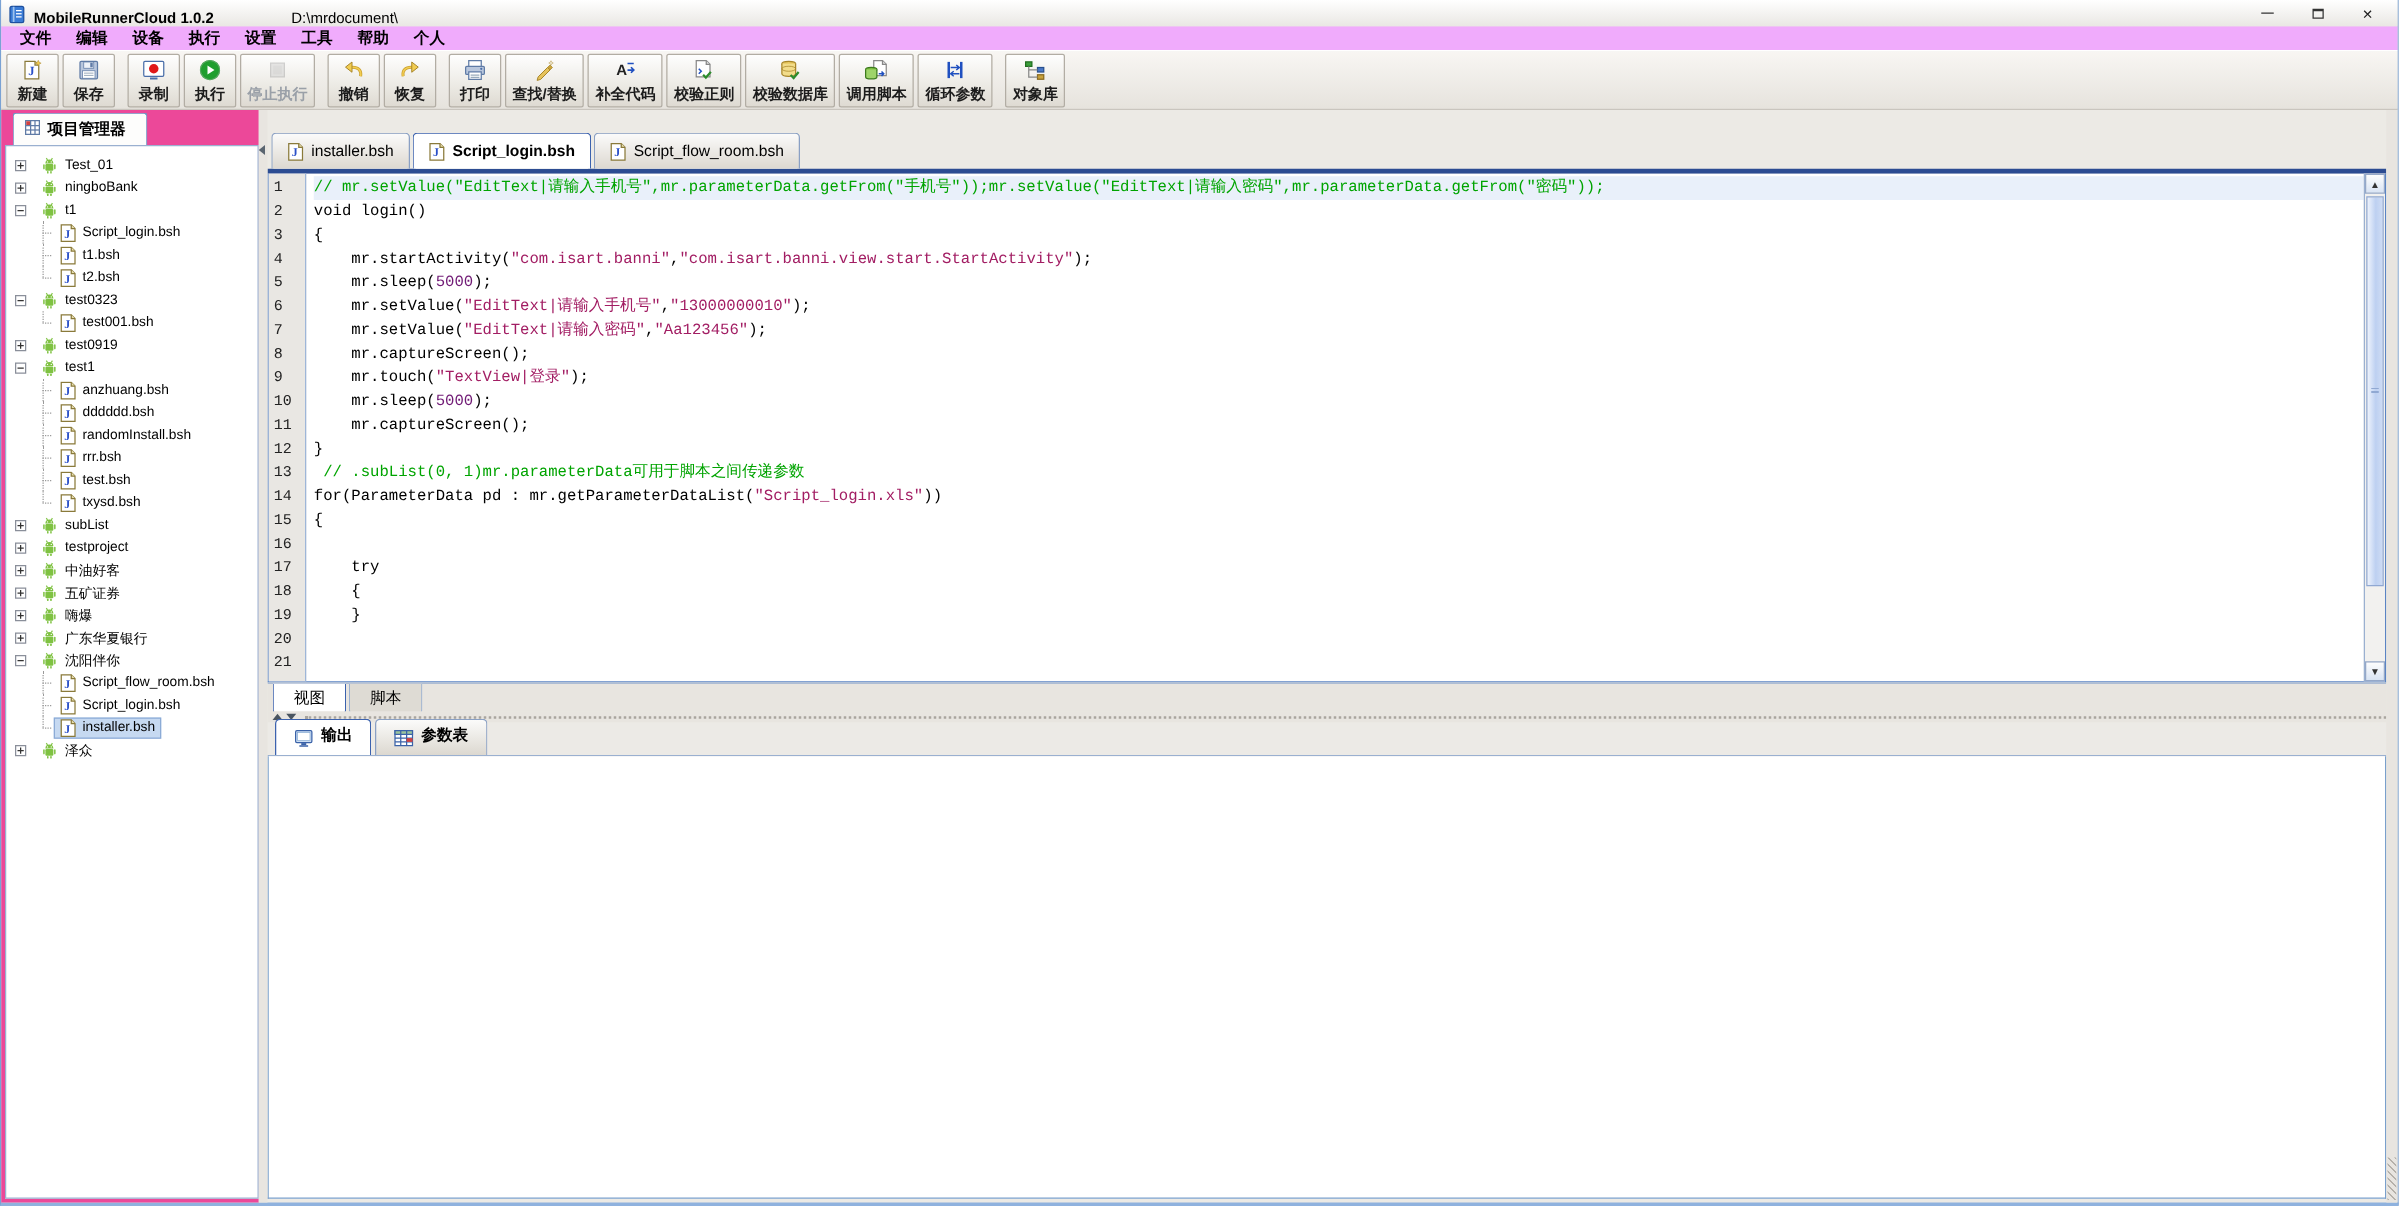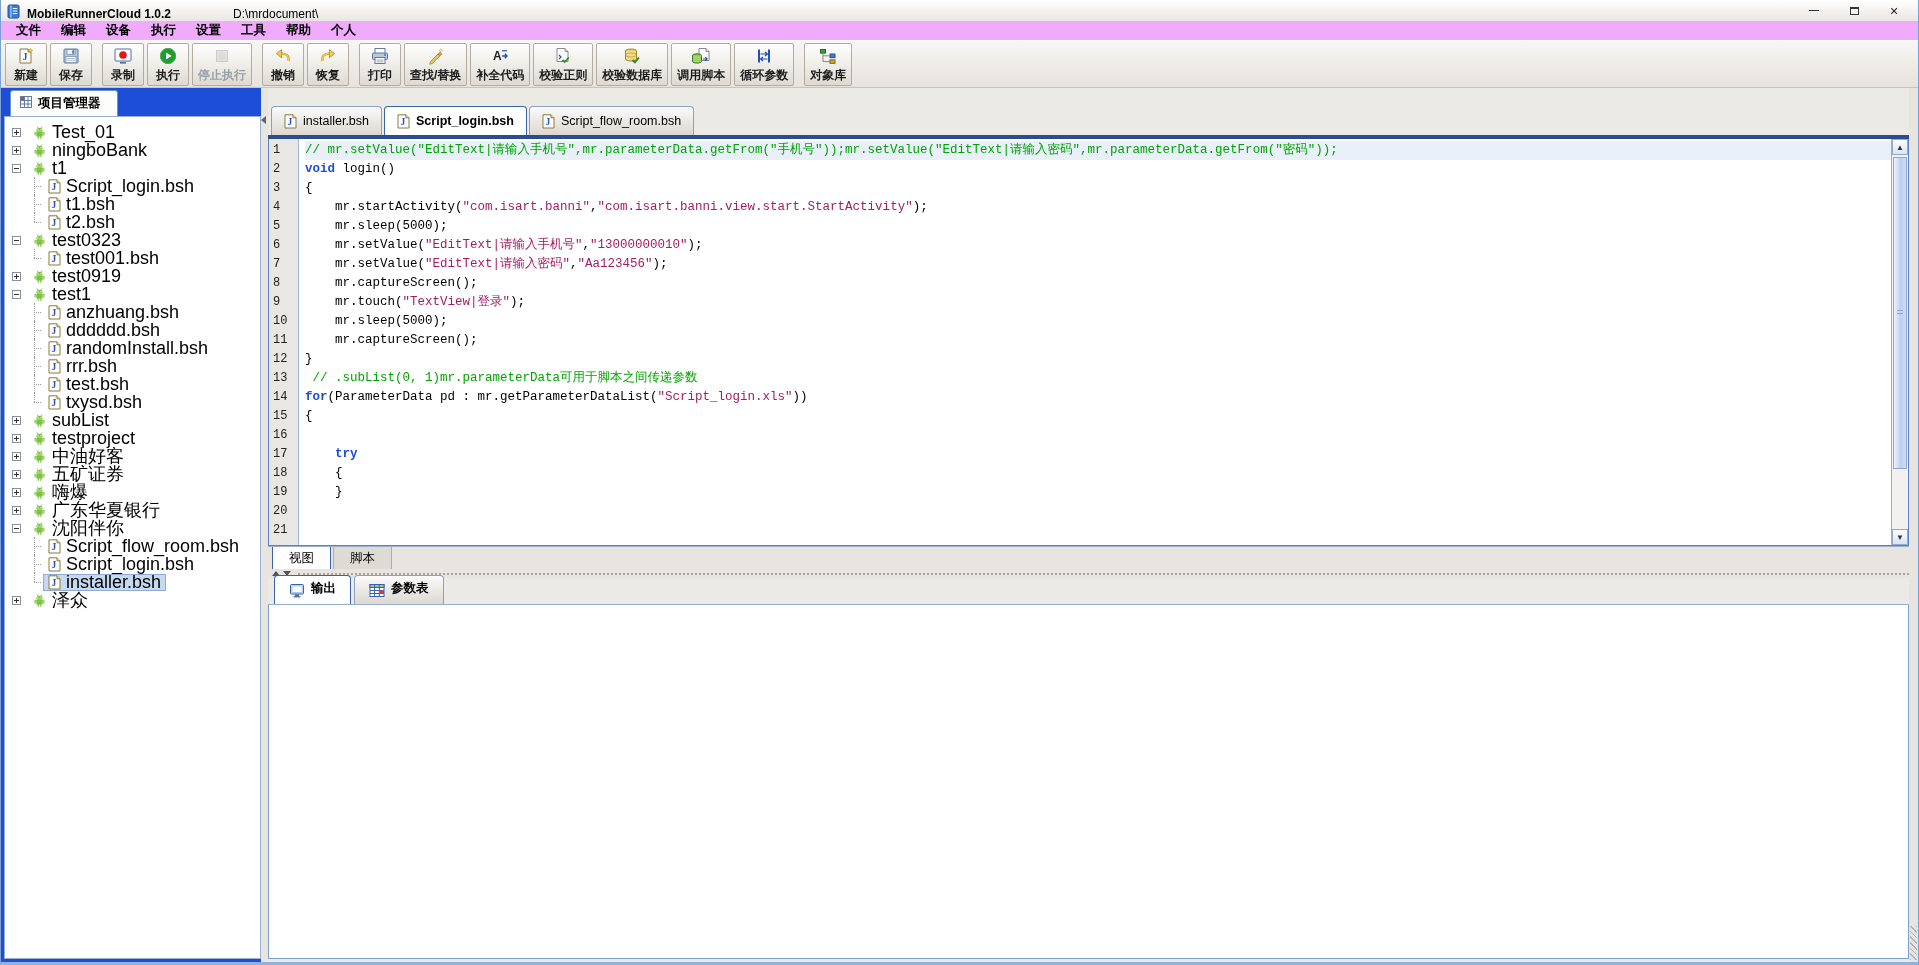--- a/index.html
+++ b/index.html
@@ -25,55 +25,55 @@
   .toolbar{height:48px;background:linear-gradient(#f8f6f3,#e6e3dd);border-top:1px solid #ffffff;border-bottom:1px solid #c9c5be;display:flex;align-items:center;padding:2px 4px;gap:10px;flex:none}
   .tb-group{display:flex;gap:3px;height:43px}
   .tb-btn{min-width:42px;display:flex;flex-direction:column;align-items:center;justify-content:center;gap:1px;border:1px solid #b2ada4;border-radius:2px;background:linear-gradient(#fefefe,#eceae4 60%,#dedad2);padding:2px 5px 1px 5px}
   .tb-btn .tb-label{font-size:12px;font-weight:bold;color:#1c1c1c;white-space:nowrap}
   .tb-btn.disabled .tb-label{color:#9aa0a8}
   .tb-btn.disabled .tb-icon{opacity:.45}
   .tb-icon{height:20px;display:flex;align-items:center;justify-content:center}
 
   
   .main{flex:1;display:flex;min-height:0}
-  .left-panel{width:260px;flex:none;display:flex;flex-direction:column;background:#1d4ed8;padding:2px 0 3px 3px}
+  .left-panel{width:206px;flex:none;display:flex;flex-direction:column;background:#ec4899;padding:2px 0 3px 3px}
   .panel-header{height:26px;display:flex;align-items:flex-end;flex:none}
   .panel-tab{display:inline-flex;align-items:center;gap:6px;background:#fdfdfc;border:1px solid #6f94c4;border-bottom:none;border-radius:3px 3px 0 0;padding:4px 16px 4px 9px;font-weight:bold;font-size:12.5px;margin-left:6px}
   .tree{flex:1;background:#fff;border:1px solid #9ab0d0;overflow:hidden;padding:6px 2px 2px 2px}
   .tree-row{height:18px;display:flex;align-items:center;white-space:nowrap}
   .tree-row.child{margin-left:19px}
   .expander{width:9px;height:9px;border:1px solid #8a8f9a;background:#fff;margin:0 6px 0 5px;position:relative;flex:none}
   .expander::before{content:"";position:absolute;left:1px;right:1px;top:3px;height:1px;background:#333}
   .expander.collapsed::after{content:"";position:absolute;top:1px;bottom:1px;left:3px;width:1px;background:#333}
   .connector{width:17px;height:18px;flex:none;position:relative}
   .connector::before{content:"";position:absolute;left:8px;top:0;height:9px;border-left:1px dotted #9a9a9a}
   .connector.tee::before{height:18px}
   .connector::after{content:"";position:absolute;left:8px;top:9px;width:7px;border-top:1px dotted #9a9a9a}
   .row-content{display:flex;align-items:center;gap:5px;padding:0 4px;height:17px;border:1px solid transparent}
   .row-content.selected{background:#c6d9f1;border:1px solid #8cabd6}
-  .tree-label{font-size:18px}
+  .tree-label{font-size:11px}
 
   .v-splitter{width:7px;flex:none;background:#e8e5e0;position:relative}
   .collapse-arrow{position:absolute;top:28px;left:0;width:0;height:0;border-top:4px solid transparent;border-bottom:4px solid transparent;border-right:5px solid #5a6570}
 
   
   .editor-col{flex:1;display:flex;flex-direction:column;min-width:0;padding-top:24px}
   .editor-tabs{height:27px;display:flex;align-items:flex-end;padding-left:3px;border-bottom:4px solid #2c4c92;flex:none}
   .ed-tab{display:inline-flex;align-items:center;gap:6px;border:1px solid #8aa0c4;border-bottom:none;border-radius:4px 4px 0 0;background:linear-gradient(#fbfbfa,#dcd8d0);padding:4px 12px;margin-right:2px;font-size:12.5px}
   .ed-tab.active{background:#fff;border-color:#3c62ae;font-weight:bold}
 
   .code-wrap{height:407px;display:flex;border:1px solid #5b84c4;border-top:none;background:#fff;flex:none;min-width:0}
   .gutter{width:30px;flex:none;background:#e9e7e3;border-right:1px solid #9eb6d8;padding-top:2px}
   .gut-no{height:19px;line-height:19px;padding-left:4px;font-family:"Liberation Mono","DejaVu Sans Mono",monospace;font-size:12px;color:#222}
   .code{flex:1;padding:2px 0 0 6px;overflow:hidden;font-family:"Liberation Mono","DejaVu Sans Mono",monospace;font-size:12.5px}
   .line{height:19px;line-height:19px;white-space:pre}
   .line:first-child{background:#e9f0fa}
-  .tok-k{color:#1d4ed8;font-weight:bold}
+  .tok-k{color:#000000;font-weight:normal}
   .tok-s{color:#a21d63}
-  .tok-n{color:#000000}
+  .tok-n{color:#701a75}
   .tok-c{color:#00a400}
 
   .vscroll{width:17px;flex:none;border-left:1px solid #9ab0d0;background:#f2f1ef;display:flex;flex-direction:column}
   .vs-arrow{height:16px;flex:none;background:linear-gradient(#fdfdfd,#d9e4f4);border:1px solid #95a8c8;display:flex;align-items:center;justify-content:center;font-size:8px;color:#333}
   .vs-thumb{flex:none;height:312px;margin:2px 1px 0 1px;background:linear-gradient(90deg,#eef3fc,#bdd0f1 55%,#cfdcf4);border:1px solid #90a8d2;position:relative}
   .vs-thumb::after{content:"";position:absolute;left:3px;right:3px;top:calc(50% - 3px);height:6px;
     background:repeating-linear-gradient(#90a8d2 0 1px,transparent 1px 3px)}
   .vs-rest{flex:1}
 
   .view-tabs{height:23px;background:#e8e5e0;border-top:1px solid #9ab0d0;display:flex;align-items:flex-start;padding-left:4px;flex:none}

